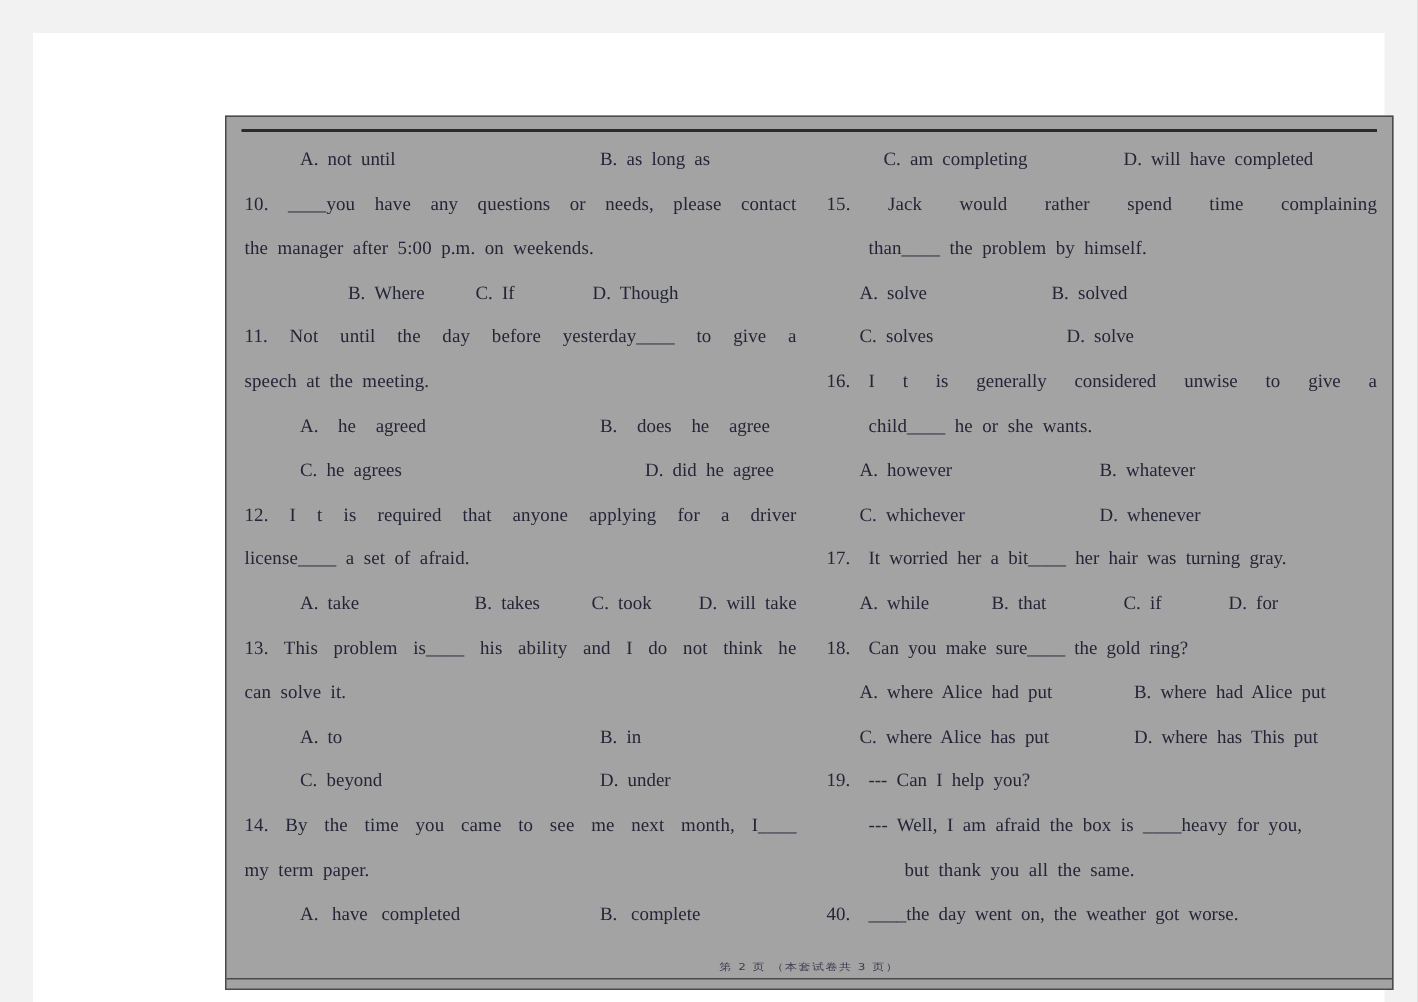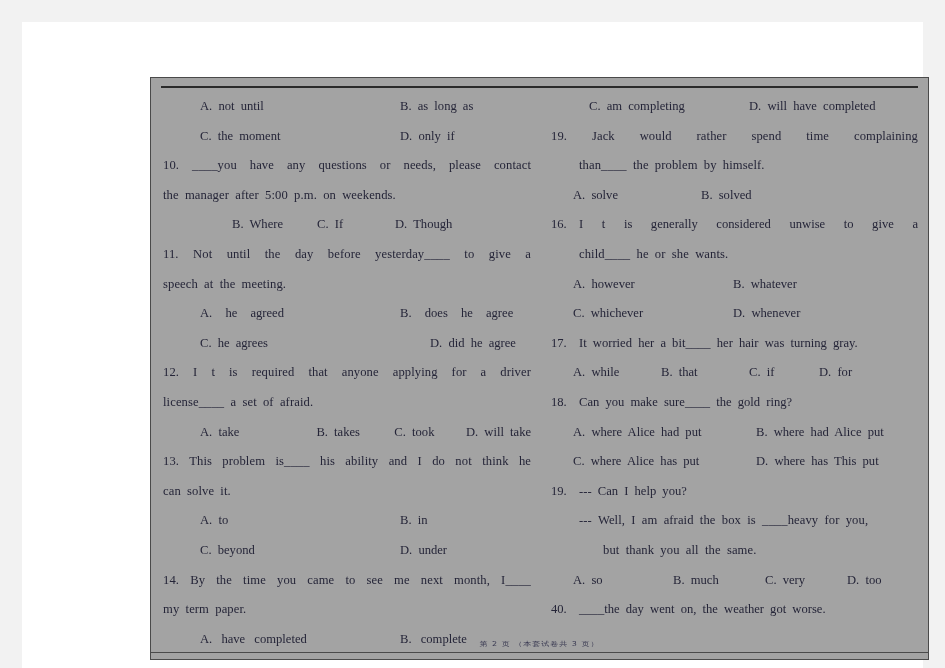--- a/index.html
+++ b/index.html
@@ -143,24 +143,20 @@
     <div class="header-rule"></div>
 
     <div class="columns">
 
       <div class="col col-left">
 
         <div class="opt-row indent-opt">
           <span class="w-a-wide sp">A. not until</span>
           <span class="sp">B. as long as</span>
         </div>
-        <div class="opt-row indent-opt">
-          <span class="w-a-wide sp">C. the moment</span>
-          <span class="sp">D. only if</span>
-        </div>
 
         <div class="line stem">10. ____you have any questions or needs, please contact</div>
         <div class="line stem-last sp">the manager after 5:00 p.m. on weekends.</div>
         <div class="opt-row indent-opt">
           <span class="w-q4b sp">B. Where</span>
           <span class="w-q4c sp">C. If</span>
           <span class="sp">D. Though</span>
         </div>
 
         <div class="line stem">11. Not until the day before yesterday____ to give a</div>
@@ -203,25 +199,29 @@
 
       </div>
 
       <div class="col col-right">
 
         <div class="opt-row" style="padding-left:38px">
           <span class="w-r2w sp">C. am completing</span>
           <span class="sp">D. will have completed</span>
         </div>
 
-        <div class="line stem">19.   Jack   would   rather   spend   time   complaining</div>
+        <div class="line stem">15.   Jack   would   rather   spend   time   complaining</div>
         <div class="line hang sp">than____ the problem by himself.</div>
         <div class="opt-row" style="padding-left:22px">
           <span class="w-r2 sp">A. solve</span>
           <span class="sp">B. solved</span>
+        </div>
+        <div class="opt-row" style="padding-left:22px">
+          <span class="w-r2 sp">C. solves</span>
+          <span class="sp" style="padding-left:10px">D. solve</span>
         </div>
 
         <div class="opt-row">
           <span style="width:28px">16.</span>
           <span style="flex:1; white-space:normal; text-align:justify; text-align-last:justify;">I t  is  generally  considered  unwise  to  give  a</span>
         </div>
         <div class="line hang sp">child____ he or she wants.</div>
         <div class="opt-row" style="padding-left:22px">
           <span class="w-r2w sp">A. however</span>
           <span class="sp">B. whatever</span>
@@ -254,26 +254,20 @@
           <span class="sp" style="width:183px">C. where Alice has put</span>
           <span class="sp">D. where has This put</span>
         </div>
 
         <div class="opt-row">
           <span style="width:28px">19.</span>
           <span class="sp" style="flex:1; white-space:nowrap;">--- Can I help you?</span>
         </div>
         <div class="line hang sp">--- Well, I am afraid the box is ____heavy for you,</div>
         <div class="line hang2 sp">but thank you all the same.</div>
-        <div class="opt-row" style="padding-left:22px">
-          <span class="w-r4 sp" style="width:100px">A. so</span>
-          <span class="w-r4 sp" style="width:92px">B. much</span>
-          <span class="w-r4 sp" style="width:82px">C. very</span>
-          <span class="sp">D. too</span>
-        </div>
 
         <div class="opt-row">
           <span style="width:28px">40.</span>
           <span class="sp" style="flex:1; white-space:nowrap;">____the day went on, the weather got worse.</span>
         </div>
 
       </div>
 
     </div>
 

